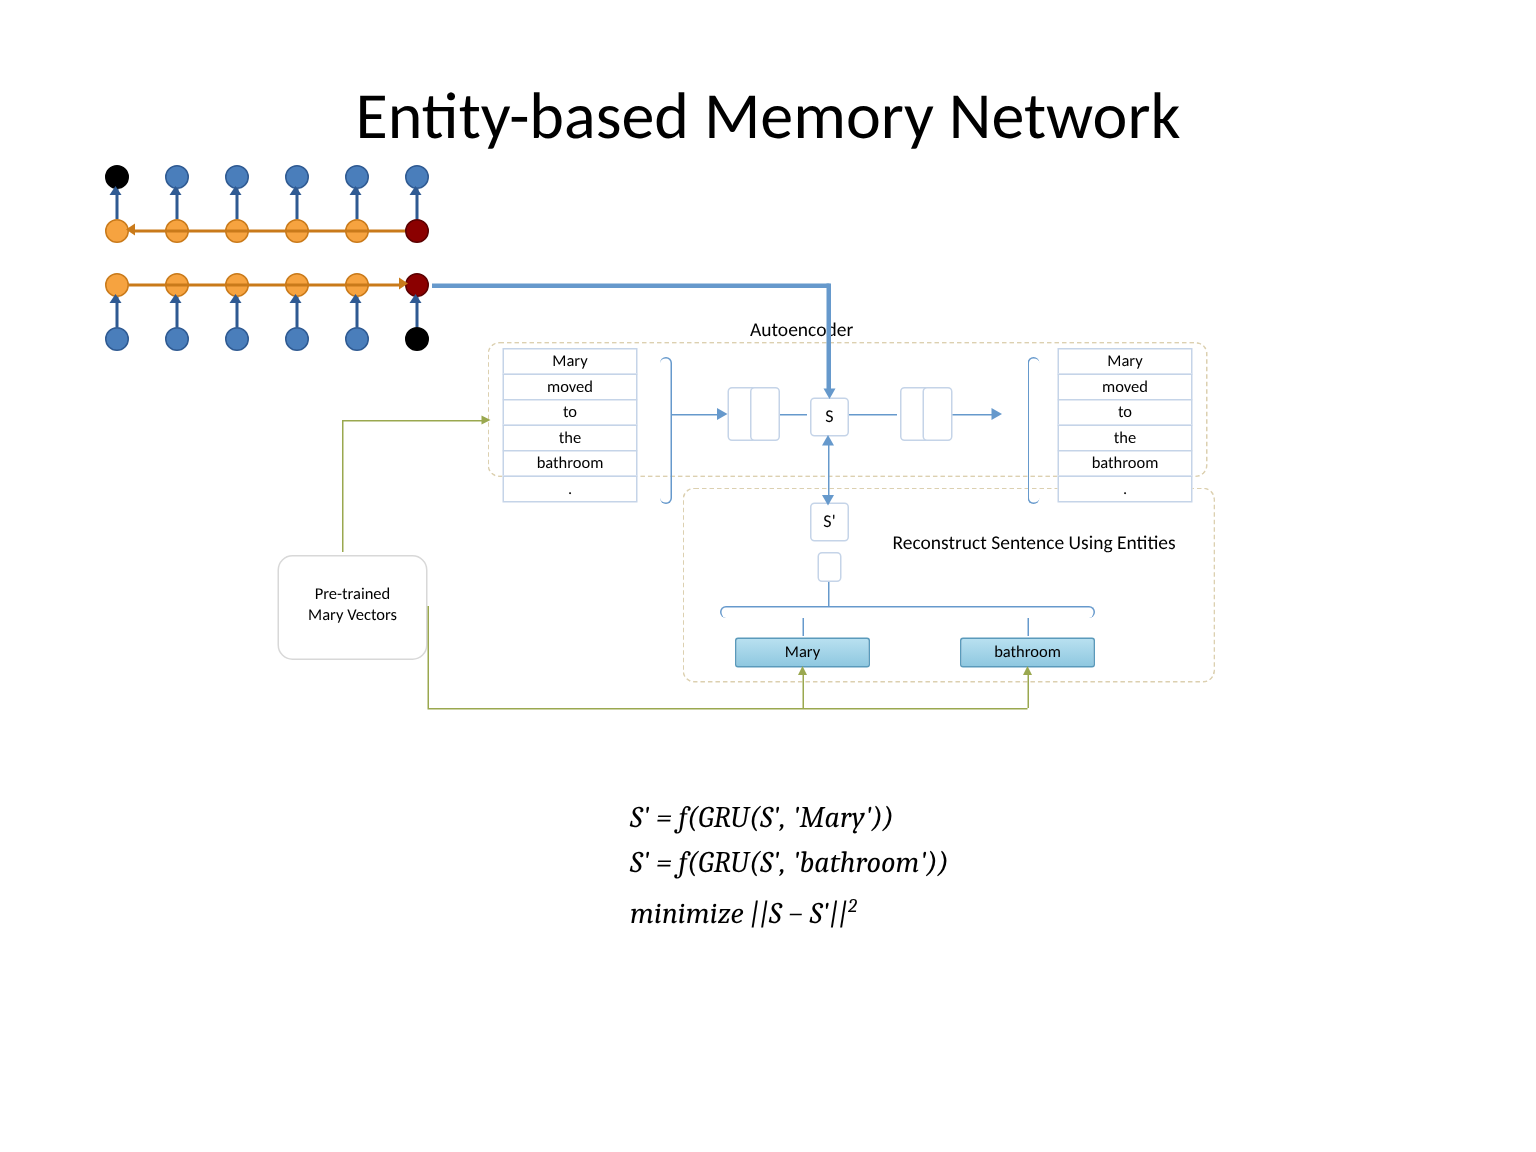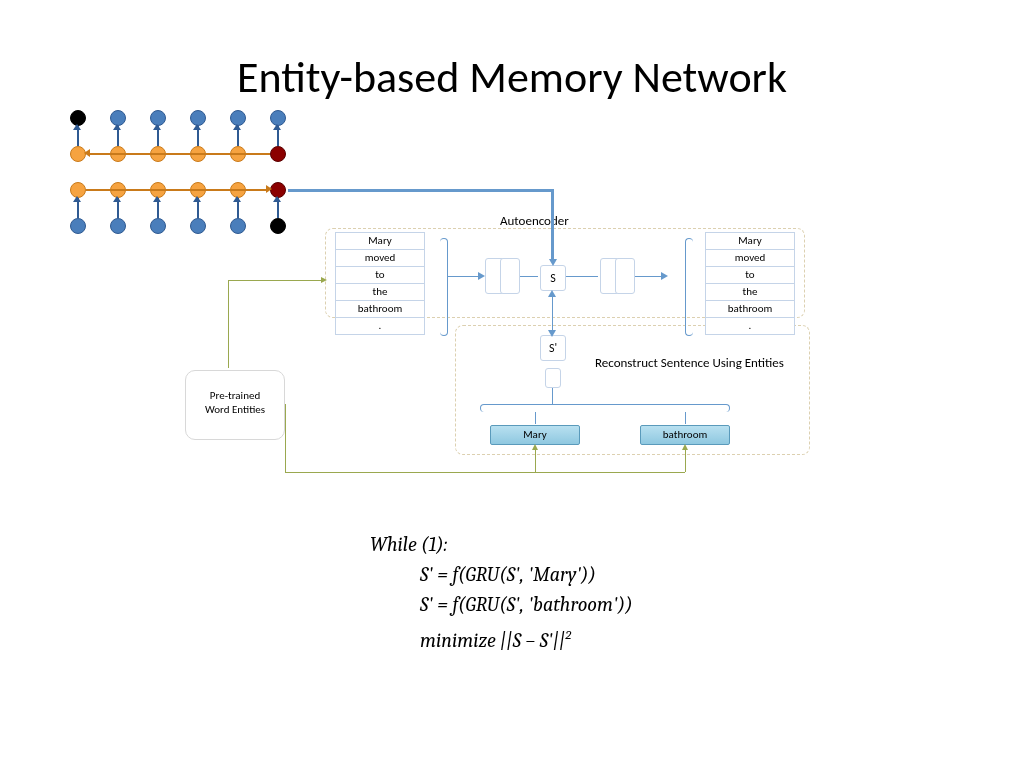--- a/index.html
+++ b/index.html
@@ -207,21 +207,21 @@
 <div class="small-rect" style="left:545px; top:368px; width:16px; height:20px;"></div>
 
 <div class="label" style="left:500px; top:213px;">Autoencoder</div>
 <div class="label" style="left:595px; top:355px;">Reconstruct Sentence Using Entities</div>
 
 <div class="entity-box" style="left:490px; top:425px;">Mary</div>
 <div class="entity-box" style="left:640px; top:425px;">bathroom</div>
 
 <div class="pretrained-box" style="left:185px; top:370px;">
   <span>Pre-trained</span><br>
-  <span>Word Entities</span>
+  <span>Mary Vectors</span>
 </div>
 
 <div class="blue-line" style="left:288px; top:189px; width:265px; height:3px;"></div>
 <div class="blue-line" style="left:551px; top:189px; width:3px; height:72px;"></div>
 <div class="blue-arrow-down" style="left:549px; top:259px;"></div>
 
 <div class="bracket" style="left:440px; top:238px; width:8px; height:98px; border-left:none;"></div>
 <div class="blue-line" style="left:448px; top:276px; width:32px; height:1px;"></div>
 <div class="blue-arrow-right" style="left:478px; top:272px;"></div>
 
@@ -248,17 +248,16 @@
 <div class="olive-arrow-right" style="left:321px; top:277px;"></div>
 
 <div class="olive-line" style="left:285px; top:404px; width:1px; height:68px;"></div>
 <div class="olive-line" style="left:285px; top:472px; width:400px; height:1px;"></div>
 <div class="olive-line" style="left:535px; top:448px; width:1px; height:24px;"></div>
 <div class="olive-arrow-up" style="left:532px; top:444px;"></div>
 <div class="olive-line" style="left:685px; top:448px; width:1px; height:24px;"></div>
 <div class="olive-arrow-up" style="left:682px; top:444px;"></div>
 
 <div class="algo">
-  <div>While (1):</div>
   <div class="indent1"><span style="font-style:italic;">S'</span> = <span style="font-style:italic;">f</span>(<span style="font-style:italic;">GRU</span>(<span style="font-style:italic;">S'</span>, '<span style="font-style:italic;">Mary</span>'))</div>
   <div class="indent1"><span style="font-style:italic;">S'</span> = <span style="font-style:italic;">f</span>(<span style="font-style:italic;">GRU</span>(<span style="font-style:italic;">S'</span>, '<span style="font-style:italic;">bathroom</span>'))</div>
   <div class="indent1"><span style="font-style:italic;">minimize</span> ||<span style="font-style:italic;">S</span> − <span style="font-style:italic;">S'</span>||<sup>2</sup></div>
 </div>
 
 </body></html>

